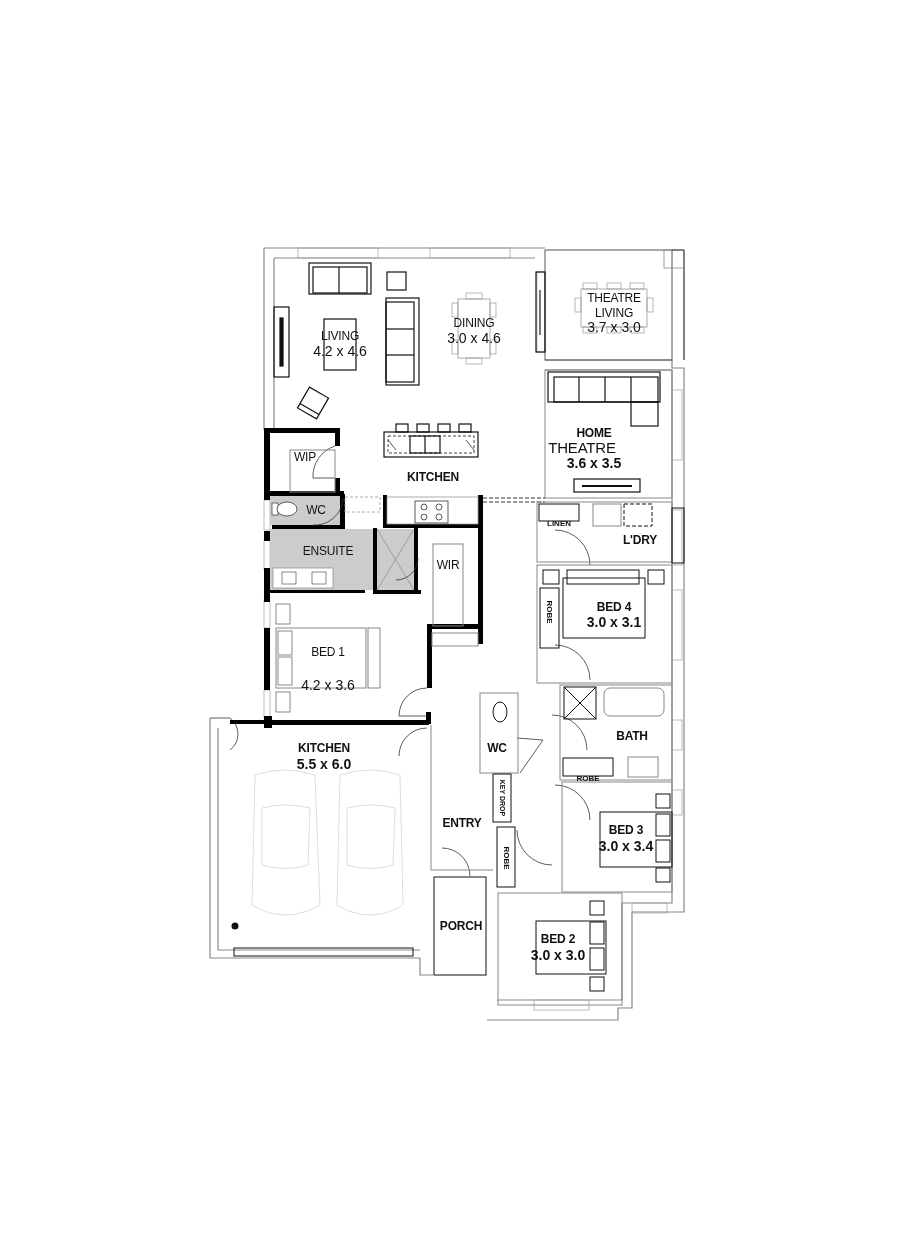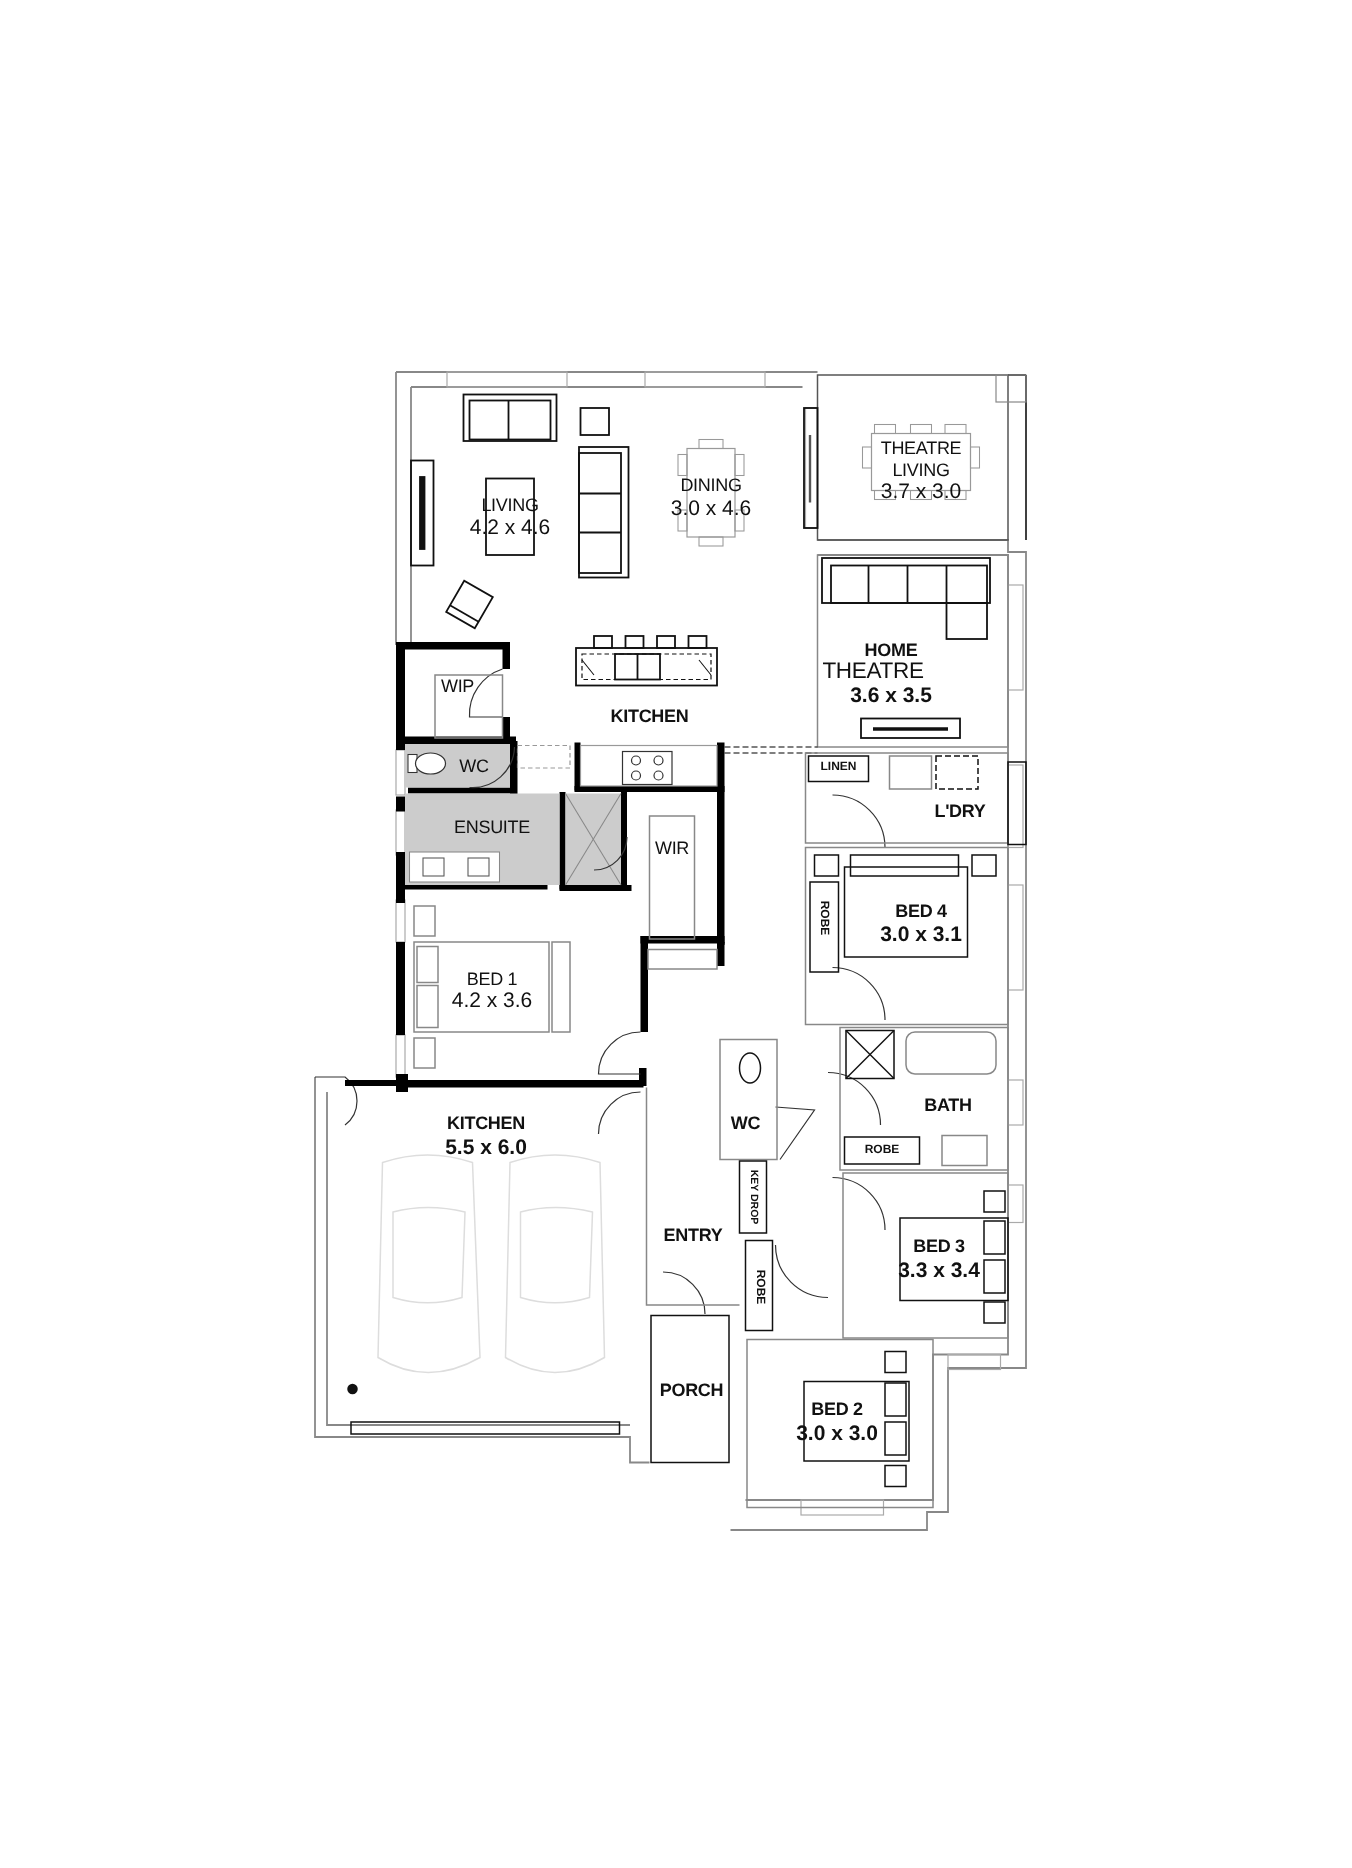--- a/index.html
+++ b/index.html
@@ -4,21 +4,21 @@
 <style>
   html, body { margin:0; padding:0; background:#ffffff; }
   body { width:901px; height:1245px; position:relative; overflow:hidden; font-family:"Liberation Sans", sans-serif; }
   #plan { position:absolute; left:0; top:0; width:901px; height:1245px; }
   .lbl { position:absolute; transform:translate(-50%,-50%); white-space:nowrap; color:#111; text-align:center; line-height:1.1; }
   .room-name { font-size:12px; letter-spacing:-0.2px; }
   .room-name.bold { font-weight:bold; }
   .room-dim { font-size:14px; }
   .room-dim.bold { font-weight:bold; }
   .vert { transform:translate(-50%,-50%) rotate(90deg); font-size:8px; font-weight:bold; }
-  .small-bold { font-size:9px; font-weight:bold; }
+  .small-bold { font-size:9px; font-weight:bold;margin-top:12px; }
 </style>
 </head>
 <body>
 
 <svg id="plan" viewBox="0 0 901 1245" xmlns="http://www.w3.org/2000/svg">
 
   <g fill="none" stroke="#888" stroke-width="1.2">
 
     <polyline points="264,248 545,248"></polyline>
     <polyline points="274,258 535,258"></polyline>
@@ -303,33 +303,33 @@
 <div class="lbl room-name" style="left:448px;top:566px">WIR</div>
 <div class="lbl small-bold" style="left:559px;top:512px;font-size:8px">LINEN</div>
 <div class="lbl room-name bold" style="left:640px;top:541px">L'DRY</div>
 <div>
   <div class="lbl room-name bold" style="left:614px;top:608px">BED 4</div>
   <div class="lbl room-dim bold" style="left:614px;top:623px">3.0 x 3.1</div>
 </div>
 <div class="lbl vert" style="left:549px;top:612px">ROBE</div>
 <div>
   <div class="lbl room-name" style="left:328px;top:653px">BED 1</div>
-  <div class="lbl room-dim" style="left:328px;top:667px">4.2 x 3.6</div>
+  <div class="lbl room-dim" style="left:328px;top:686px">4.2 x 3.6</div>
 </div>
 <div class="lbl room-name bold" style="left:632px;top:737px">BATH</div>
 <div class="lbl small-bold" style="left:588px;top:767px;font-size:8px">ROBE</div>
 <div class="lbl room-name bold" style="left:497px;top:749px">WC</div>
 <div class="lbl vert" style="left:502px;top:798px;font-size:7px">KEY DROP</div>
 <div>
   <div class="lbl room-name bold" style="left:324px;top:749px">KITCHEN</div>
   <div class="lbl room-dim bold" style="left:324px;top:765px">5.5 x 6.0</div>
 </div>
 <div class="lbl room-name bold" style="left:462px;top:824px">ENTRY</div>
 <div class="lbl vert" style="left:506px;top:858px">ROBE</div>
 <div>
   <div class="lbl room-name bold" style="left:626px;top:831px">BED 3</div>
-  <div class="lbl room-dim bold" style="left:626px;top:847px">3.3 x 3.4</div>
+  <div class="lbl room-dim bold" style="left:626px;top:847px">3.0 x 3.4</div>
 </div>
 <div class="lbl room-name bold" style="left:461px;top:927px">PORCH</div>
 <div>
   <div class="lbl room-name bold" style="left:558px;top:940px">BED 2</div>
   <div class="lbl room-dim bold" style="left:558px;top:956px">3.0 x 3.0</div>
 </div>
 
 </body></html>

